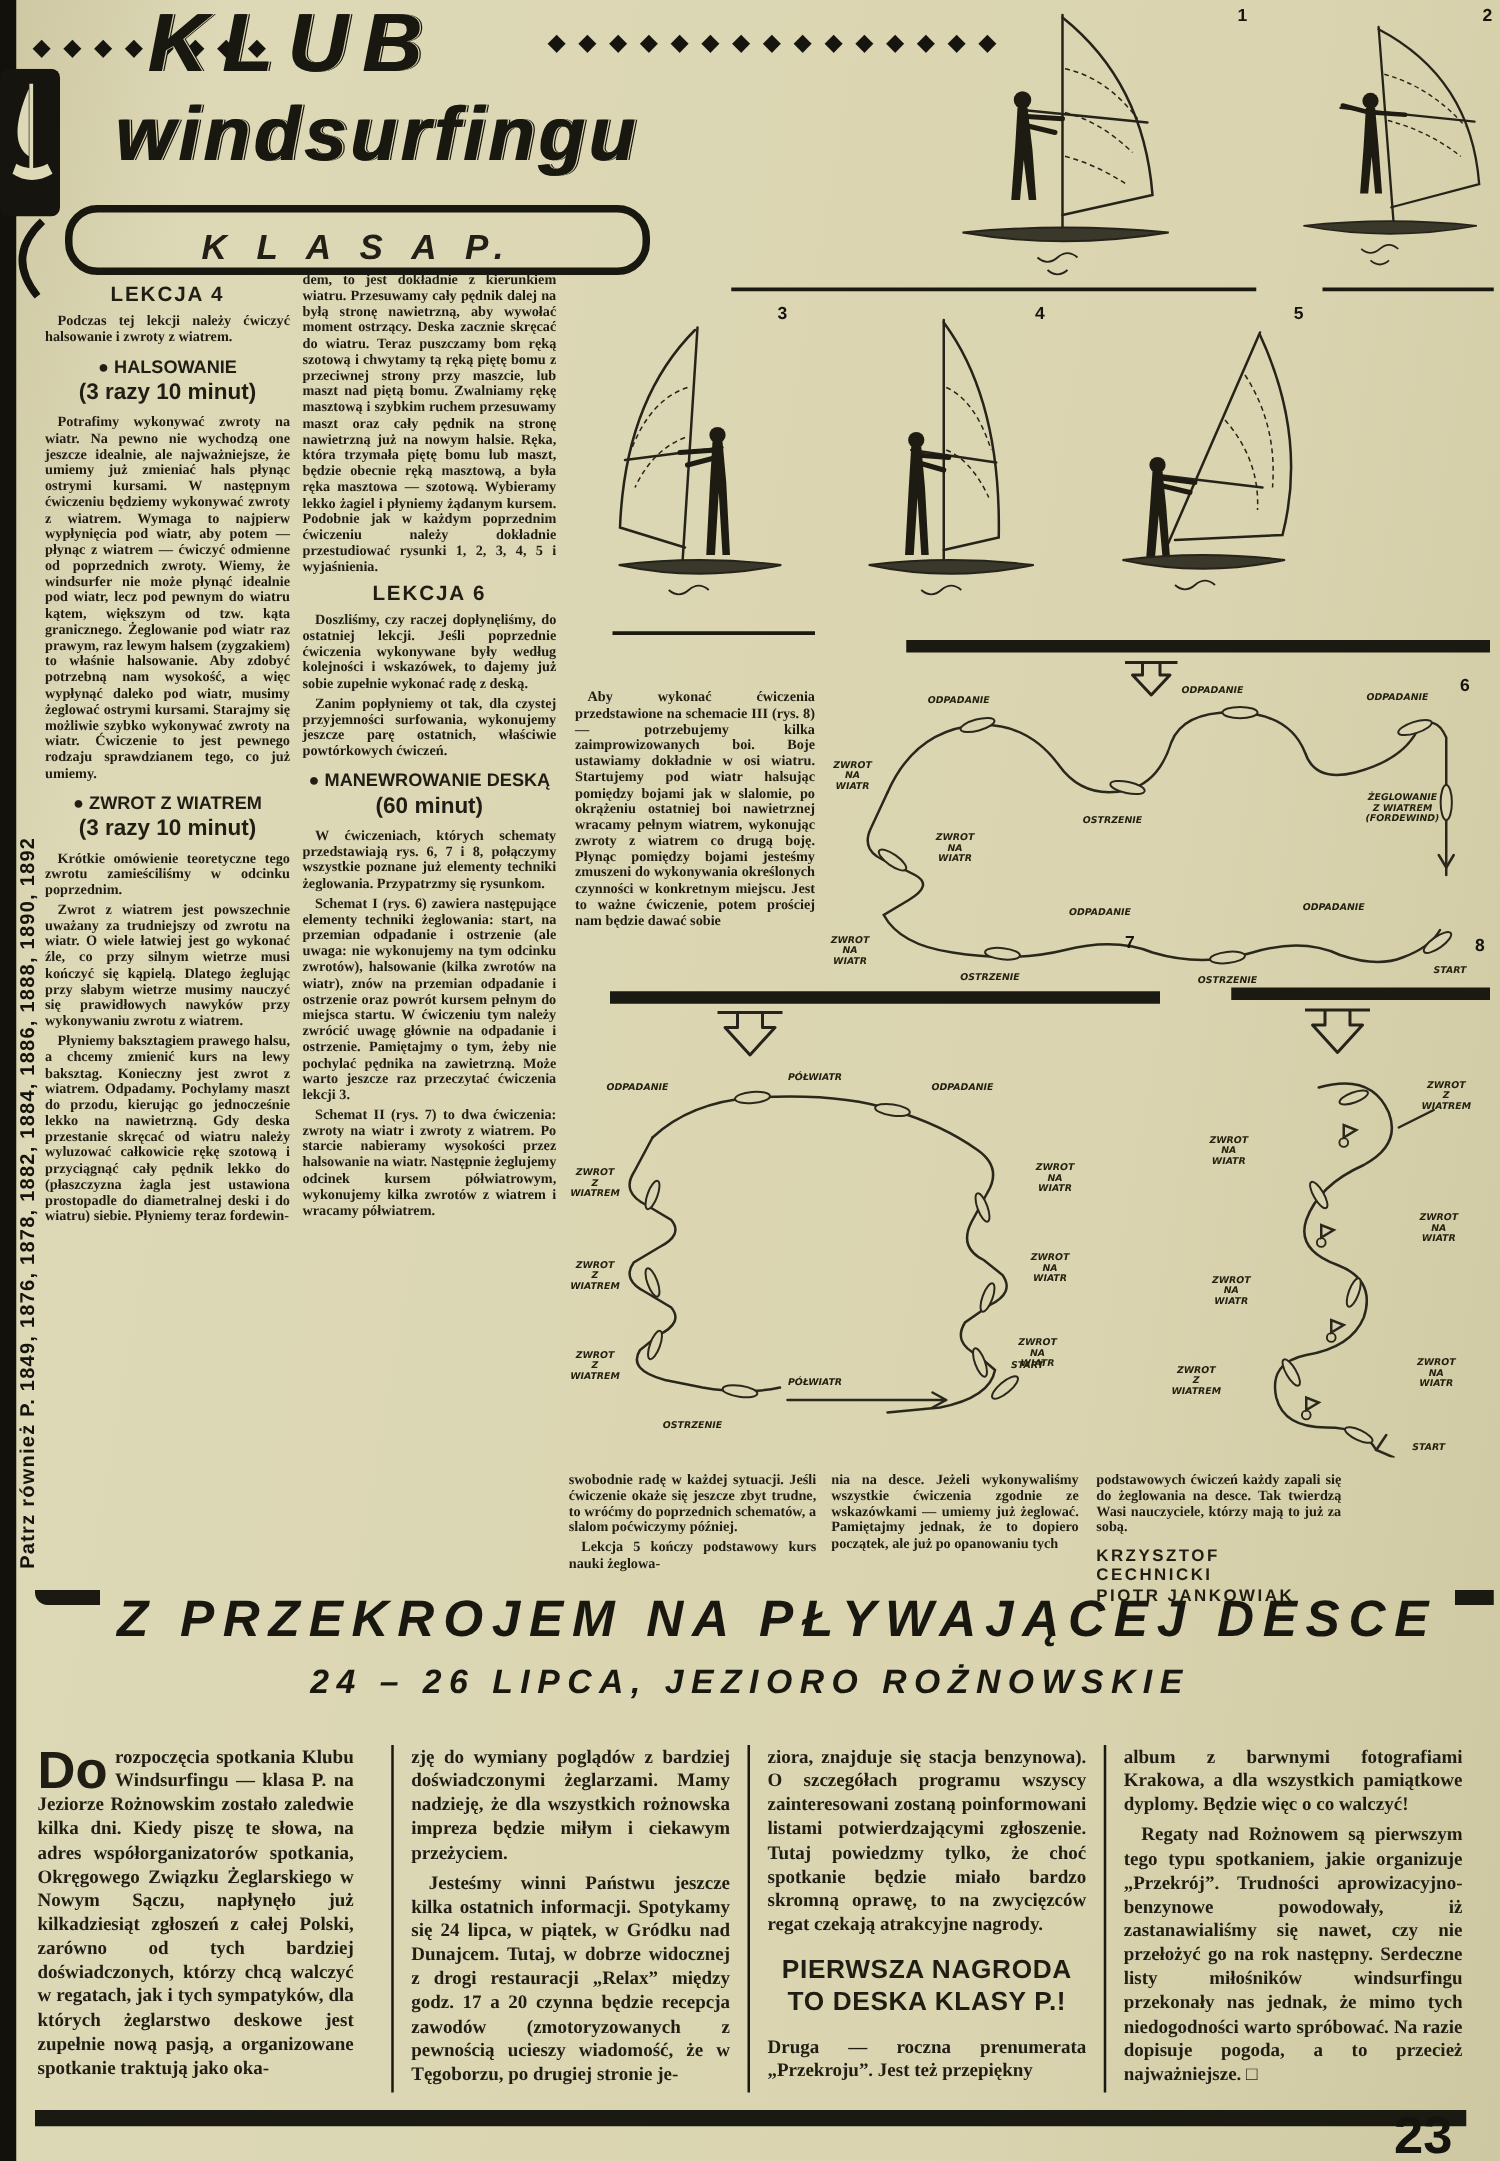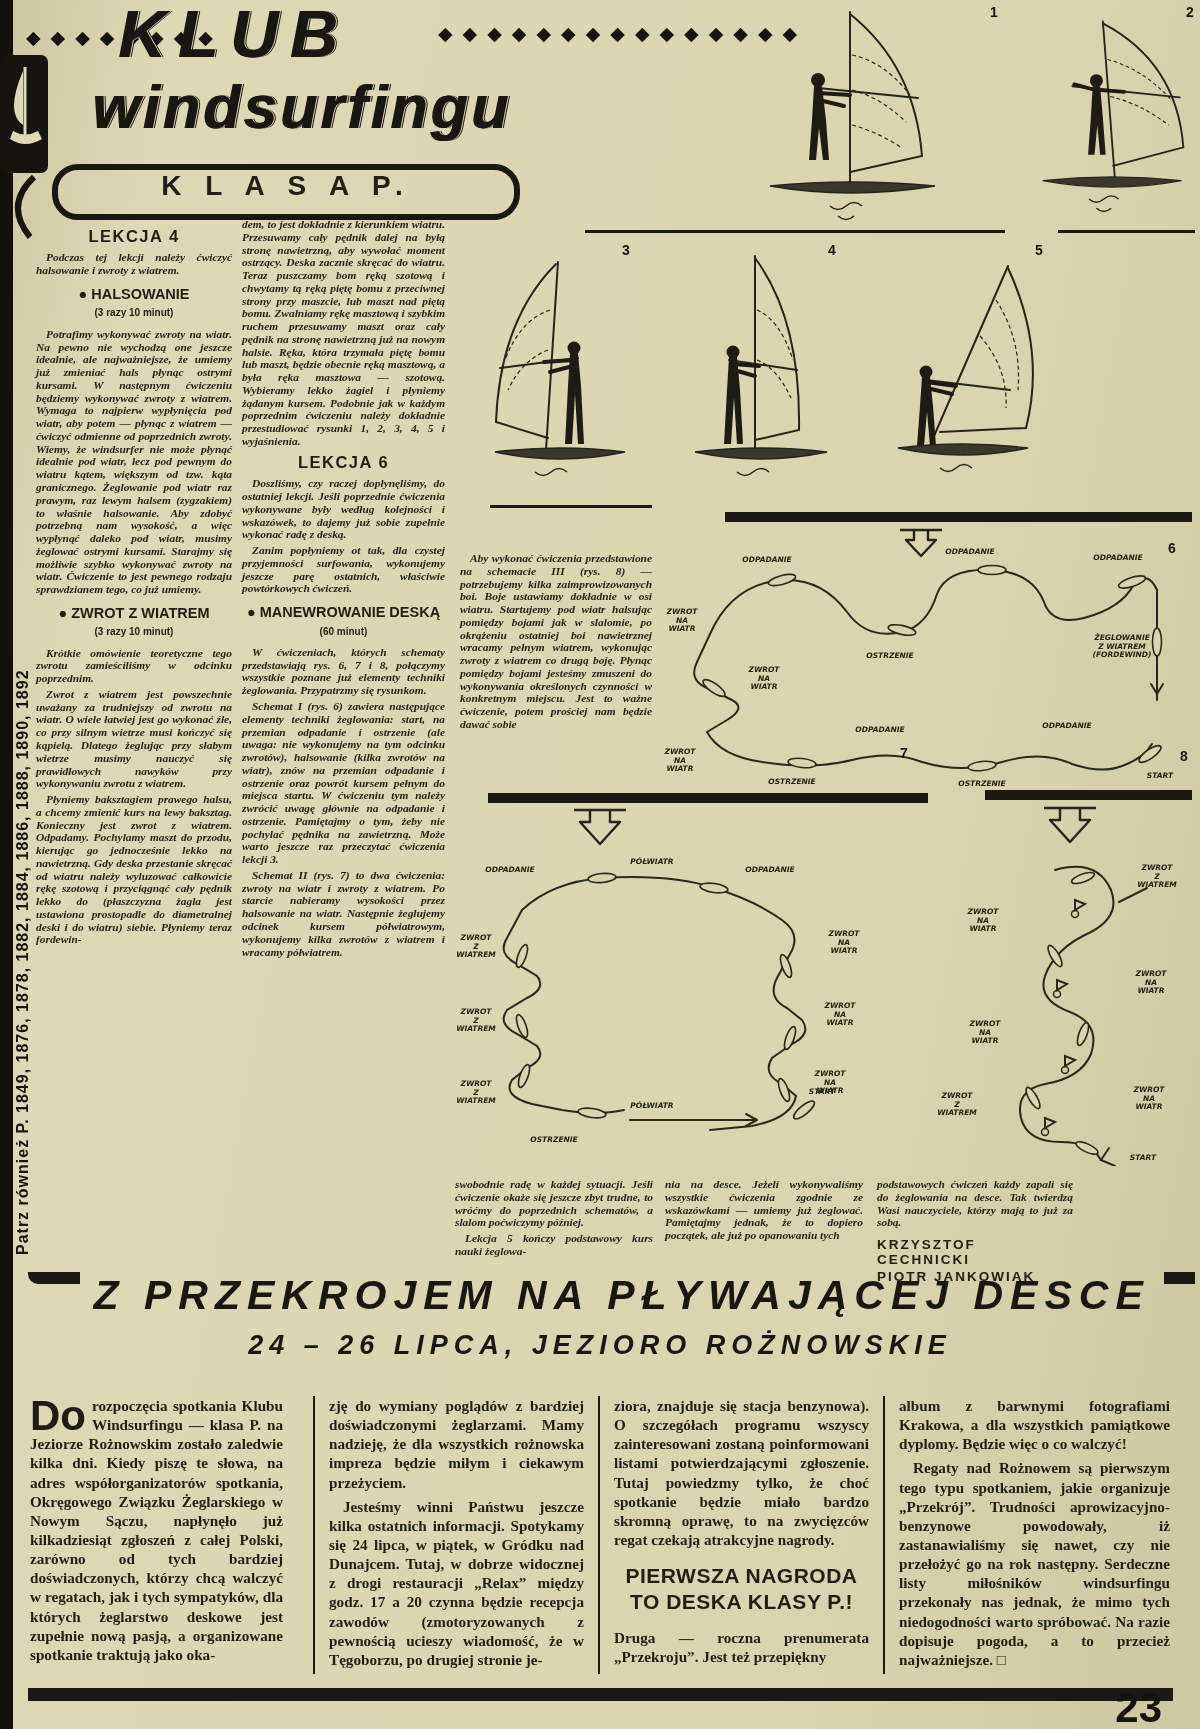--- a/index.html
+++ b/index.html
@@ -10,30 +10,30 @@
   
   .spine{left:0;top:0;width:13px;height:1729px;background:#12110c;}
   .margin-note{left:14px;top:255px;height:1000px;writing-mode:vertical-rl;transform:rotate(180deg);
      font-family:"Liberation Sans",sans-serif;font-weight:900;font-size:16px;letter-spacing:1px;color:#15140e;white-space:nowrap;}
   
   .dots{font-size:19px;letter-spacing:10px;color:#15140e;}
   .t-klub{font-family:"Liberation Sans",sans-serif;font-style:italic;font-weight:900;
      font-size:66px;letter-spacing:12px;color:#181710;text-shadow:1px 0 #181710,2px 0 #d8d2ae,3px 0 #181710;}
   .t-wind{font-family:"Liberation Sans",sans-serif;font-style:italic;font-weight:900;
      font-size:61px;letter-spacing:3px;color:#181710;text-shadow:1px 0 #181710,2px 0 #d8d2ae,3px 0 #181710;}
-  .badge{border:6px solid #181710;border-radius:26px;display:flex;align-items:flex-start;justify-content:center;
-     font-family:"Liberation Sans",sans-serif;font-weight:900;font-size:28px;letter-spacing:8px;}
+  .badge{border:6px solid #181710;border-radius:26px;display:flex;align-items:flex-end;justify-content:center;
+     font-family:"Liberation Sans",sans-serif;font-style:italic;font-weight:900;font-size:28px;letter-spacing:8px;}
   
   .col{font-size:11.4px;line-height:1.12;font-weight:700;text-align:justify;color:#201e14;}
-  .col p{margin:0 0 3px;text-indent:10px;font-style:italic;}
+  .col p{margin:0 0 3px;text-indent:10px;}
   .h-lek{font-family:"Liberation Sans",sans-serif;font-weight:900;font-size:16.5px;text-align:center;
      letter-spacing:1.5px;margin:5px 0 6px;text-indent:0;}
   .h-sec{font-family:"Liberation Sans",sans-serif;font-weight:900;font-size:14.5px;line-height:1.2;
      text-align:center;margin:9px 0 7px;text-indent:0;}
-  .h-sec .sub{font-size:10px;margin-top:26px;}
+  .h-sec .sub{font-size:18px;margin-top:26px;}
   .authors{font-family:"Liberation Sans",sans-serif;font-weight:900;font-size:13.5px;letter-spacing:2px;
      margin-top:8px;text-indent:0;text-align:left;}
   
   .rule{background:#1b1a12;}
   
   .fignum{font-family:"Liberation Sans",sans-serif;font-weight:900;font-size:14px;color:#15140e;}
   svg .ln{stroke:#26241a;stroke-width:2;fill:none;stroke-linecap:round;}
   svg .ln-thin{stroke:#26241a;stroke-width:1.2;fill:none;stroke-dasharray:4 3;}
   svg .sil{fill:#1e1c12;stroke:none;}
   svg .arm{stroke:#1e1c12;stroke-width:4;fill:none;stroke-linecap:round;}

